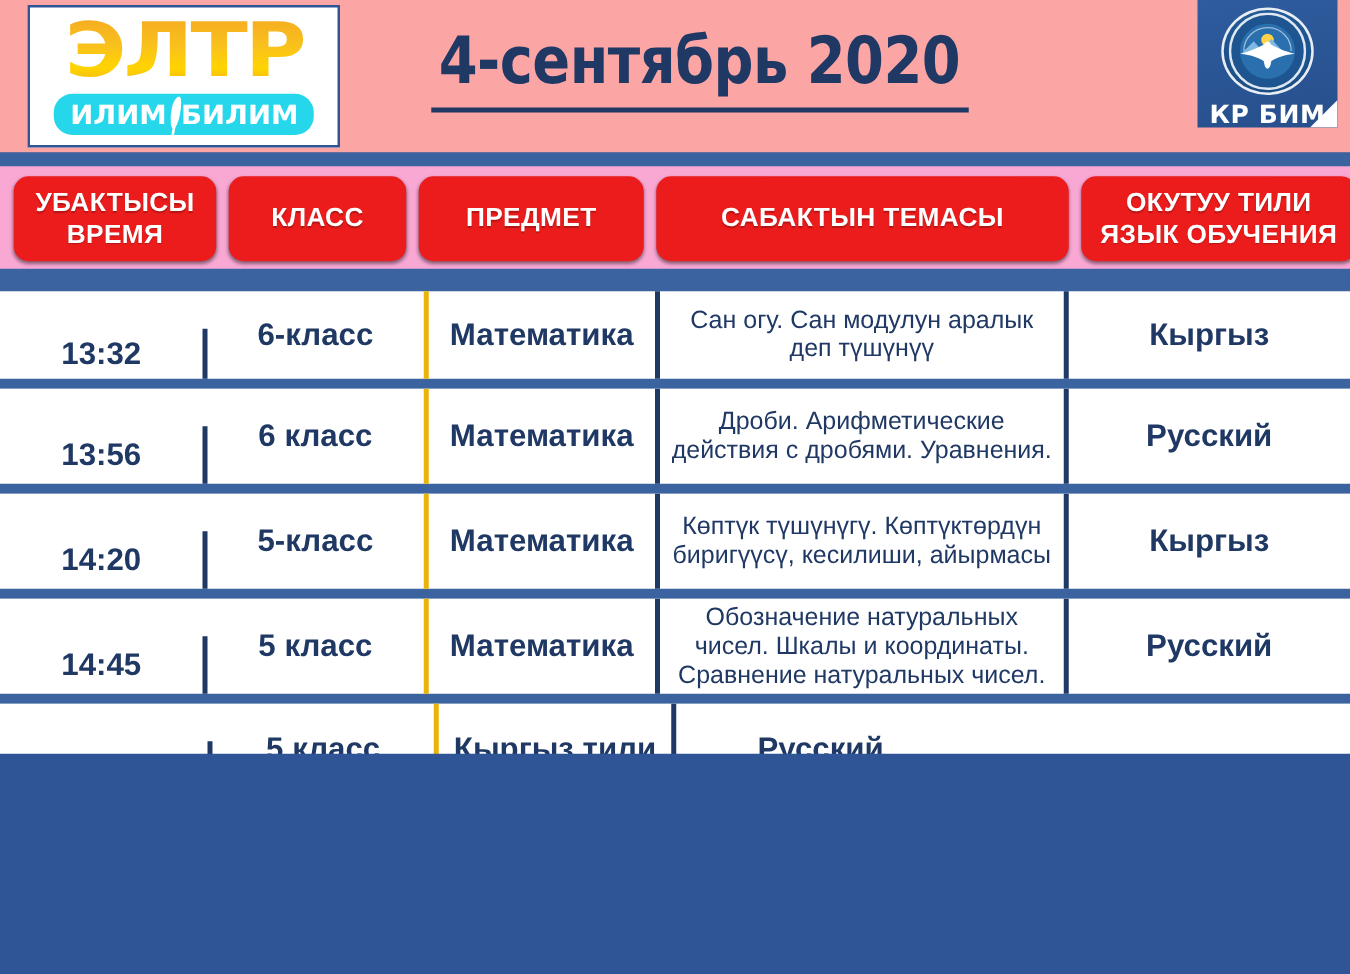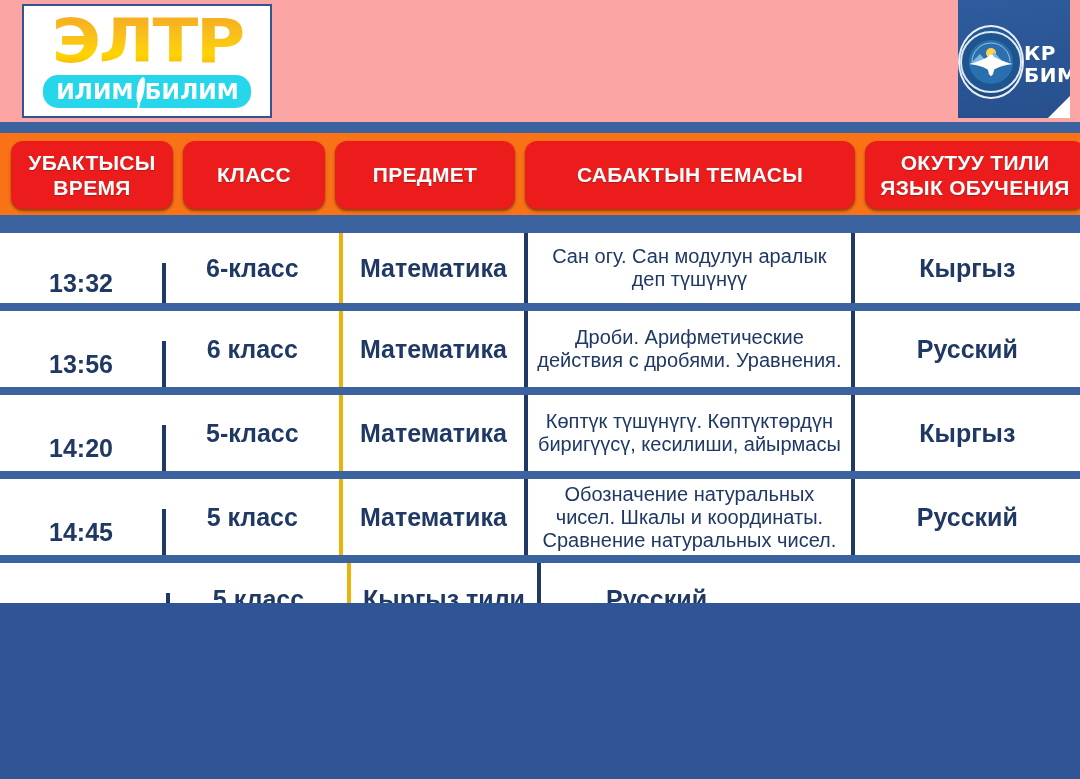--- a/index.html
+++ b/index.html
@@ -80,23 +80,23 @@
     letter-spacing:-0.5px;
     transform:scaleX(0.86);
     display:inline-block;
   }
   .headline-rule{
     width:430px;height:4px;background:#1F3864;margin:2px auto 0 auto;
   }
 
   .logo-right{
     position:absolute;right:10px;top:0px;
-    width:112px;height:118px;
+    width:112px;height:102px;
     background:linear-gradient(170deg,#2E5C9E 0%,#274F8C 100%);
-    display:flex;flex-direction:row;align-items:center;justify-content:flex-start;
+    display:flex;flex-direction:column;align-items:center;justify-content:flex-start;
     padding-top:6px;box-sizing:border-box;
     overflow:hidden;
   }
   .emblem{
     width:70px;height:70px;border-radius:50%;
     background:radial-gradient(circle at 50% 40%,#2b6fb0 0%,#1e5590 60%,#16406e 100%);
     border:2px solid #e9eef5;
     position:relative;
     display:flex;align-items:center;justify-content:center;
   }
@@ -112,21 +112,21 @@
     border-bottom:22px solid #FFFFFF;
   }
 
   
   .strip-top{position:absolute;left:0;top:122px;width:1080px;height:12px;background:#3A63A0;}
   .strip-bottom{position:absolute;left:0;top:215px;width:1080px;height:18px;background:#3A63A0;}
 
   
   .yellow-band{
     position:absolute;left:0;top:133px;width:1080px;height:83px;
-    background:#f97316;
+    background:#f9a8d4;
     display:flex;align-items:center;
     padding:0 6px;box-sizing:border-box;
   }
   .hcell{
     background:#ED1C1C;
     border-radius:12px;
     height:68px;
     margin:0 5px;
     display:flex;flex-direction:column;align-items:center;justify-content:center;
     box-shadow:0 2px 3px rgba(0,0,0,.45);
@@ -192,20 +192,24 @@
 
   <div class="logo-left">
     <div class="eltr-word">ЭЛТР</div>
     <div class="eltr-band">
       <span>ИЛИМ</span>
       <span class="feather"></span>
       <span>БИЛИМ</span>
     </div>
   </div>
 
+  <div class="headline">
+    <span class="headline-text">4-сентябрь 2020</span>
+    <div class="headline-rule"></div>
+  </div>
 
   <div class="logo-right">
     <div class="emblem">
       <svg width="62" height="62" viewBox="0 0 62 62" aria-hidden="true">
         <circle cx="31" cy="31" r="30" fill="#1e5590" stroke="#dfe8f2" stroke-width="2"></circle>
         <circle cx="31" cy="31" r="22" fill="#2a6fae"></circle>
         <circle cx="31" cy="22" r="5" fill="#FFD24A"></circle>
         <path d="M10 33 L20 23 L27 31 L34 21 L45 33 Z" fill="#7fb8e0"></path>
         <path d="M31 24 C26 27 18 31 9 33 C18 34 25 36 31 41 C37 36 44 34 53 33 C44 31 36 27 31 24 Z" fill="#ffffff"></path>
         <ellipse cx="31" cy="36" rx="3.2" ry="9" fill="#ffffff"></ellipse>

